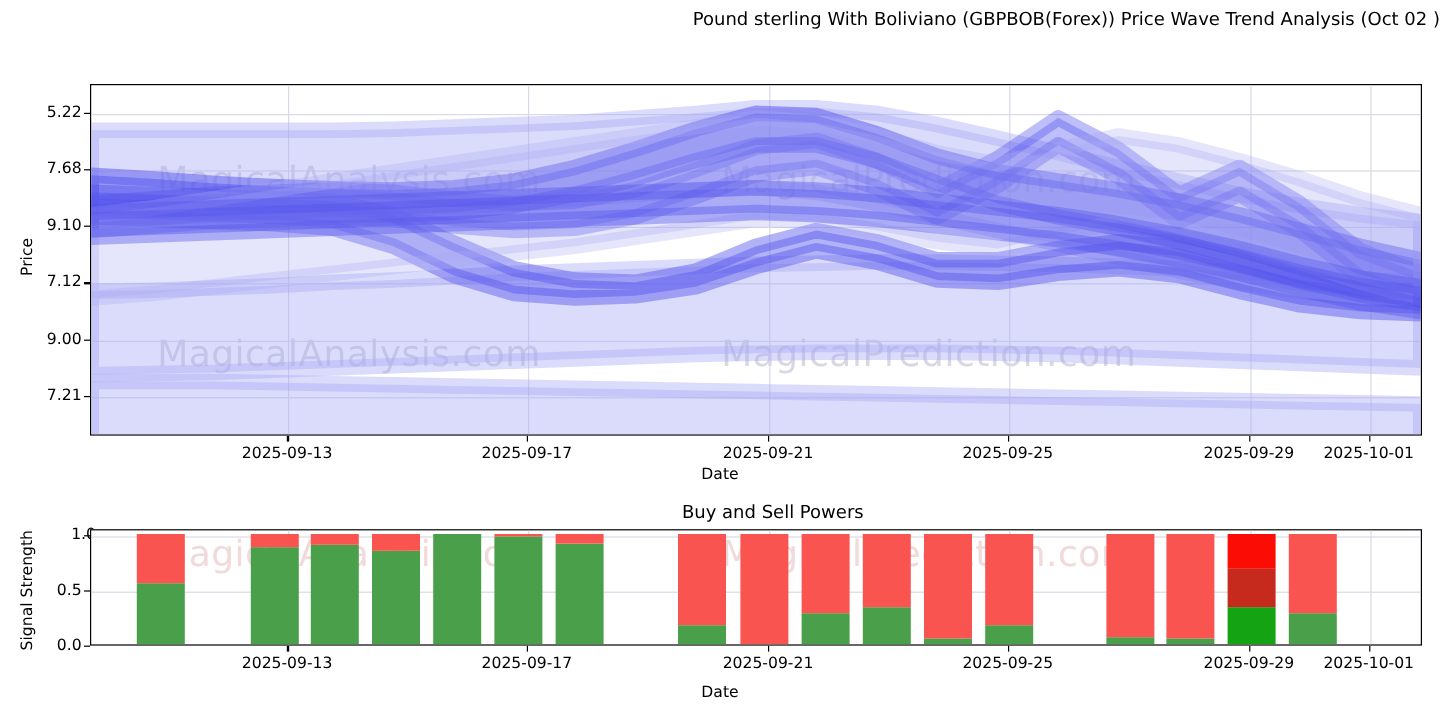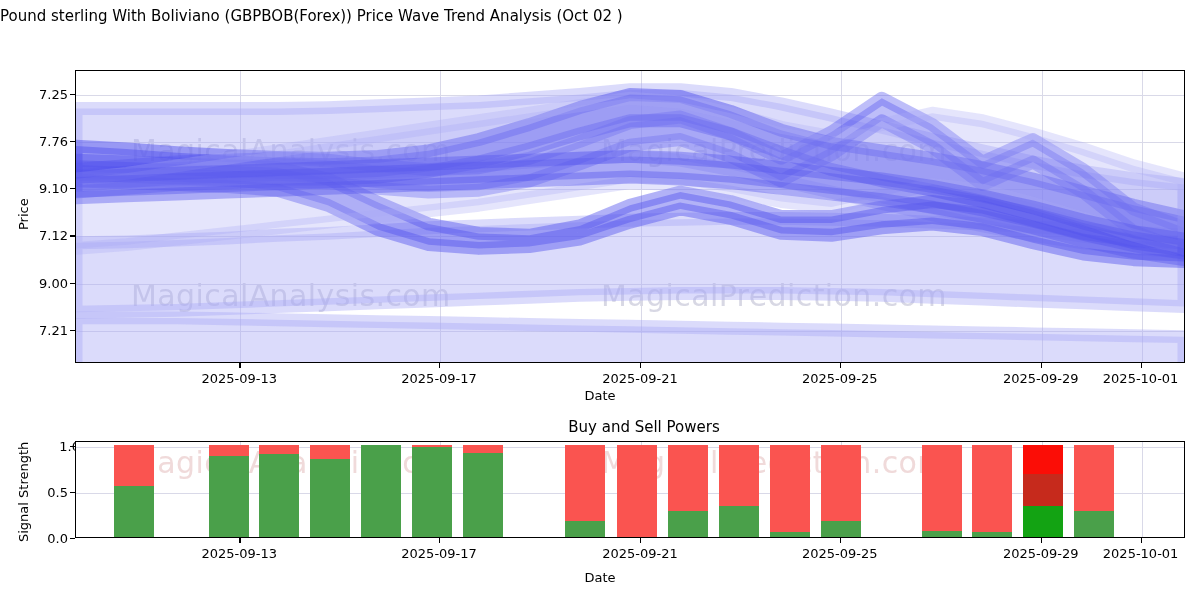--- a/index.html
+++ b/index.html
@@ -1,20 +1,20 @@
 <!DOCTYPE html>
 <html><head>
 <meta charset="utf-8">
 <style>
   html,body{margin:0;padding:0;background:#ffffff;}
   body{width:1200px;height:600px;overflow:hidden;
        font-family:"DejaVu Sans","Liberation Sans",sans-serif;color:#000;}
   #root{position:relative;width:1200px;height:600px;}
 
-  .title-block{position:absolute;left:0;top:6px;width:1200px;text-align:left;}
+  .title-block{position:absolute;left:0;top:6px;width:1200px;text-align:right;}
   .title-line{font-size:15px;line-height:20px;color:#000;white-space:nowrap;}
 
   
   .panel{position:absolute;}
   .plotframe{position:absolute;border:1.3px solid #000;box-sizing:border-box;
              background:#fff;overflow:hidden;}
   .gridline-h{position:absolute;left:0;right:0;height:1px;background:#d9d9e8;}
   .gridline-v{position:absolute;top:0;bottom:0;width:1px;background:#d9d9e8;}
   .ytick-label{position:absolute;right:0;font-size:13px;text-align:right;
                transform:translateY(-50%);white-space:nowrap;color:#000;}
@@ -44,23 +44,23 @@
 <body>
 <div id="root">
 
 <div class="title-block">
   <div class="title-line">Pound sterling With Boliviano (GBPBOB(Forex)) Price Wave Trend Analysis (Oct 02 )</div>
 </div>
 
 <div class="panel" style="left:0;top:0;width:1200px;height:400px;">
 
   <div id="price-ticks-y">
-        <div class="ytick-label" style="top: 93.629px; left: 20px; width: 48px;">7.25</div>
+        <div class="ytick-label" style="top: 93.629px; left: 20px; width: 48px;">5.22</div>
         <div class="ytick-mark" style="top: 93.629px; left: 70px;"></div>
-        <div class="ytick-label" style="top: 140.887px; left: 20px; width: 48px;">7.76</div>
+        <div class="ytick-label" style="top: 140.887px; left: 20px; width: 48px;">7.68</div>
         <div class="ytick-mark" style="top: 140.887px; left: 70px;"></div>
         <div class="ytick-label" style="top: 188.145px; left: 20px; width: 48px;">9.10</div>
         <div class="ytick-mark" style="top: 188.145px; left: 70px;"></div>
         <div class="ytick-label" style="top: 235.403px; left: 20px; width: 48px;">7.12</div>
         <div class="ytick-mark" style="top: 235.403px; left: 70px;"></div>
         <div class="ytick-label" style="top: 282.661px; left: 20px; width: 48px;">9.00</div>
         <div class="ytick-mark" style="top: 282.661px; left: 70px;"></div>
         <div class="ytick-label" style="top: 329.919px; left: 20px; width: 48px;">7.21</div>
         <div class="ytick-mark" style="top: 329.919px; left: 70px;"></div>
       </div>

